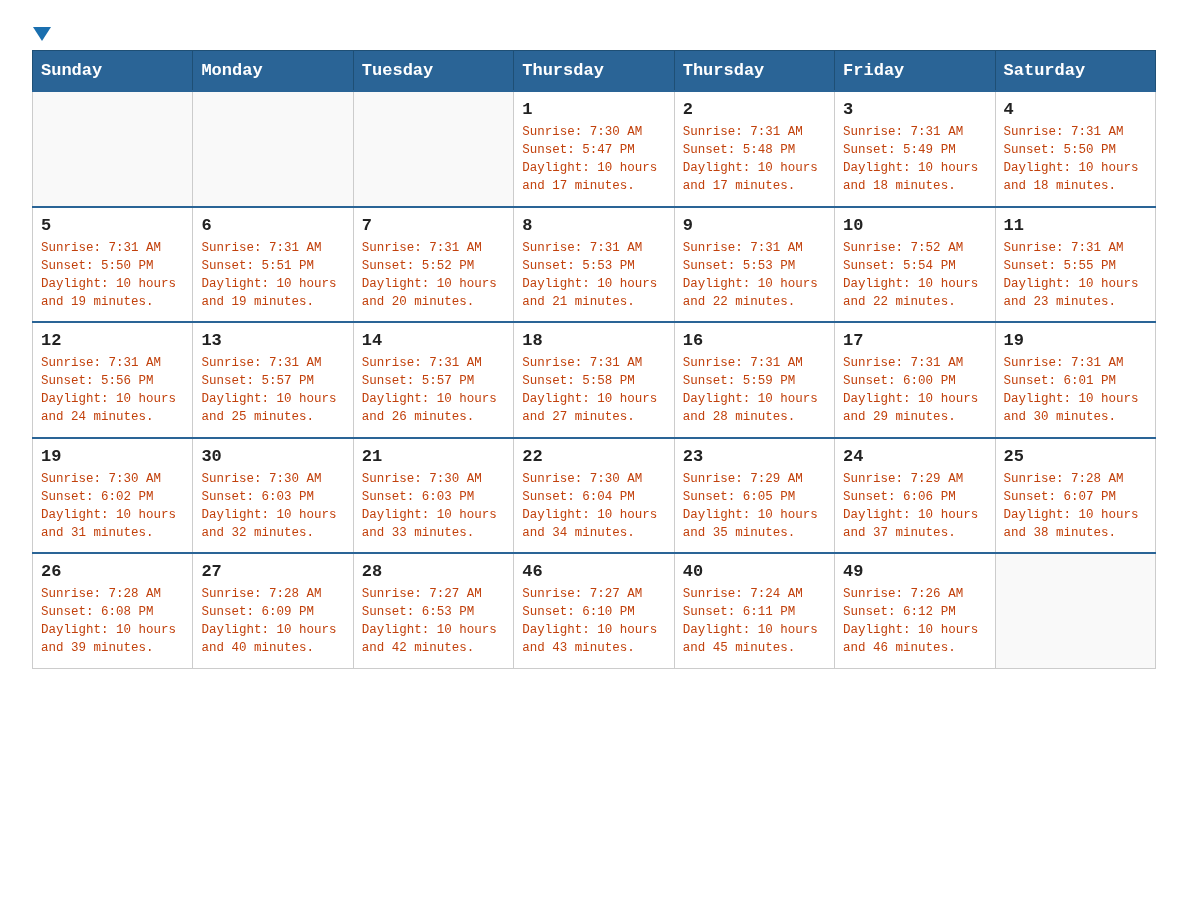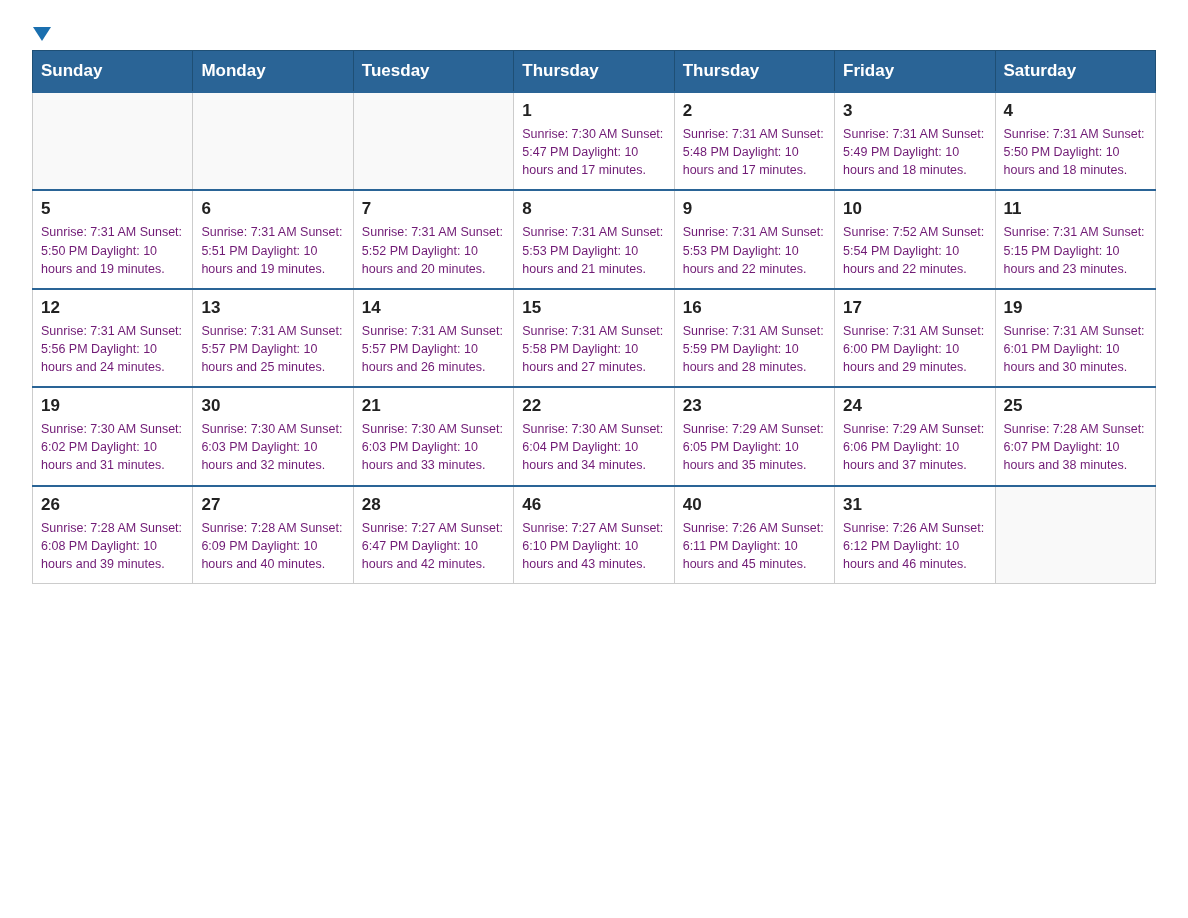--- a/index.html
+++ b/index.html
@@ -32,20 +32,21 @@
     }
     .calendar-subtitle {
       font-size: 22px;
       color: #444;
       margin-top: 4px;
     }
     .calendar-table {
       width: 100%;
       border-collapse: collapse;
       margin-top: 12px;
+      font-family: Liberation Mono, monospace;
     }
     .calendar-table thead tr th {
       background: #2a6496;
       color: #fff;
       font-size: 17px;
       font-weight: bold;
       padding: 10px 8px;
       border: 1px solid #1e4f75;
       text-align: left;
     }
@@ -61,21 +62,21 @@
     }
     .calendar-table tbody tr td .day-num {
       font-size: 17px;
       font-weight: bold;
       color: #222;
       display: block;
       margin-bottom: 4px;
     }
     .calendar-table tbody tr td .day-info {
       font-size: 12.5px;
-      color: #701a75;
+      color: #c2410c;
       line-height: 1.45;
     }
     .calendar-table tbody tr td.empty {
       background: #f9f9f9;
     }
     tbody tr td {
       border-top: 2px solid #2a6496 !important;
     }
     
     .logo-wrap {
@@ -208,21 +209,21 @@
         <td>
           <span class="day-num">10</span>
           <div class="day-info">Sunrise: 7:52 AM
 Sunset: 5:54 PM
 Daylight: 10 hours
 and 22 minutes.</div>
         </td>
         <td>
           <span class="day-num">11</span>
           <div class="day-info">Sunrise: 7:31 AM
-Sunset: 5:15 PM
+Sunset: 5:55 PM
 Daylight: 10 hours
 and 23 minutes.</div>
         </td>
       </tr>
       <tr>
         <td>
           <span class="day-num">12</span>
           <div class="day-info">Sunrise: 7:31 AM
 Sunset: 5:56 PM
 Daylight: 10 hours
@@ -236,21 +237,21 @@
 and 25 minutes.</div>
         </td>
         <td>
           <span class="day-num">14</span>
           <div class="day-info">Sunrise: 7:31 AM
 Sunset: 5:57 PM
 Daylight: 10 hours
 and 26 minutes.</div>
         </td>
         <td>
-          <span class="day-num">15</span>
+          <span class="day-num">18</span>
           <div class="day-info">Sunrise: 7:31 AM
 Sunset: 5:58 PM
 Daylight: 10 hours
 and 27 minutes.</div>
         </td>
         <td>
           <span class="day-num">16</span>
           <div class="day-info">Sunrise: 7:31 AM
 Sunset: 5:59 PM
 Daylight: 10 hours
@@ -333,40 +334,40 @@
         <td>
           <span class="day-num">27</span>
           <div class="day-info">Sunrise: 7:28 AM
 Sunset: 6:09 PM
 Daylight: 10 hours
 and 40 minutes.</div>
         </td>
         <td>
           <span class="day-num">28</span>
           <div class="day-info">Sunrise: 7:27 AM
-Sunset: 6:47 PM
+Sunset: 6:53 PM
 Daylight: 10 hours
 and 42 minutes.</div>
         </td>
         <td>
           <span class="day-num">46</span>
           <div class="day-info">Sunrise: 7:27 AM
 Sunset: 6:10 PM
 Daylight: 10 hours
 and 43 minutes.</div>
         </td>
         <td>
           <span class="day-num">40</span>
-          <div class="day-info">Sunrise: 7:26 AM
+          <div class="day-info">Sunrise: 7:24 AM
 Sunset: 6:11 PM
 Daylight: 10 hours
 and 45 minutes.</div>
         </td>
         <td>
-          <span class="day-num">31</span>
+          <span class="day-num">49</span>
           <div class="day-info">Sunrise: 7:26 AM
 Sunset: 6:12 PM
 Daylight: 10 hours
 and 46 minutes.</div>
         </td>
         <td class="empty"></td>
       </tr>
     </tbody>
 </table>
 

